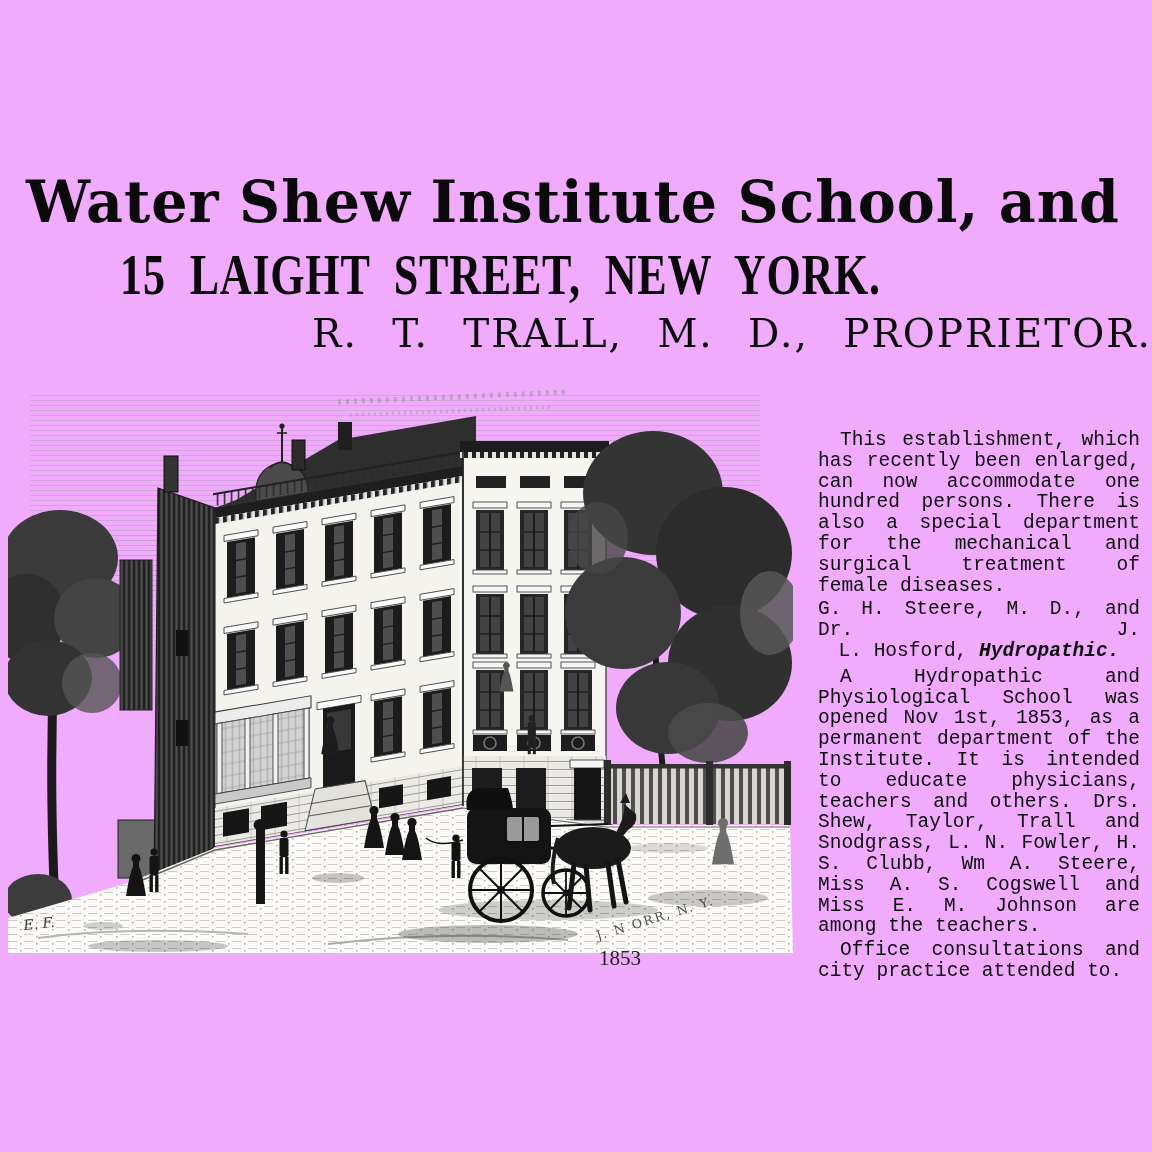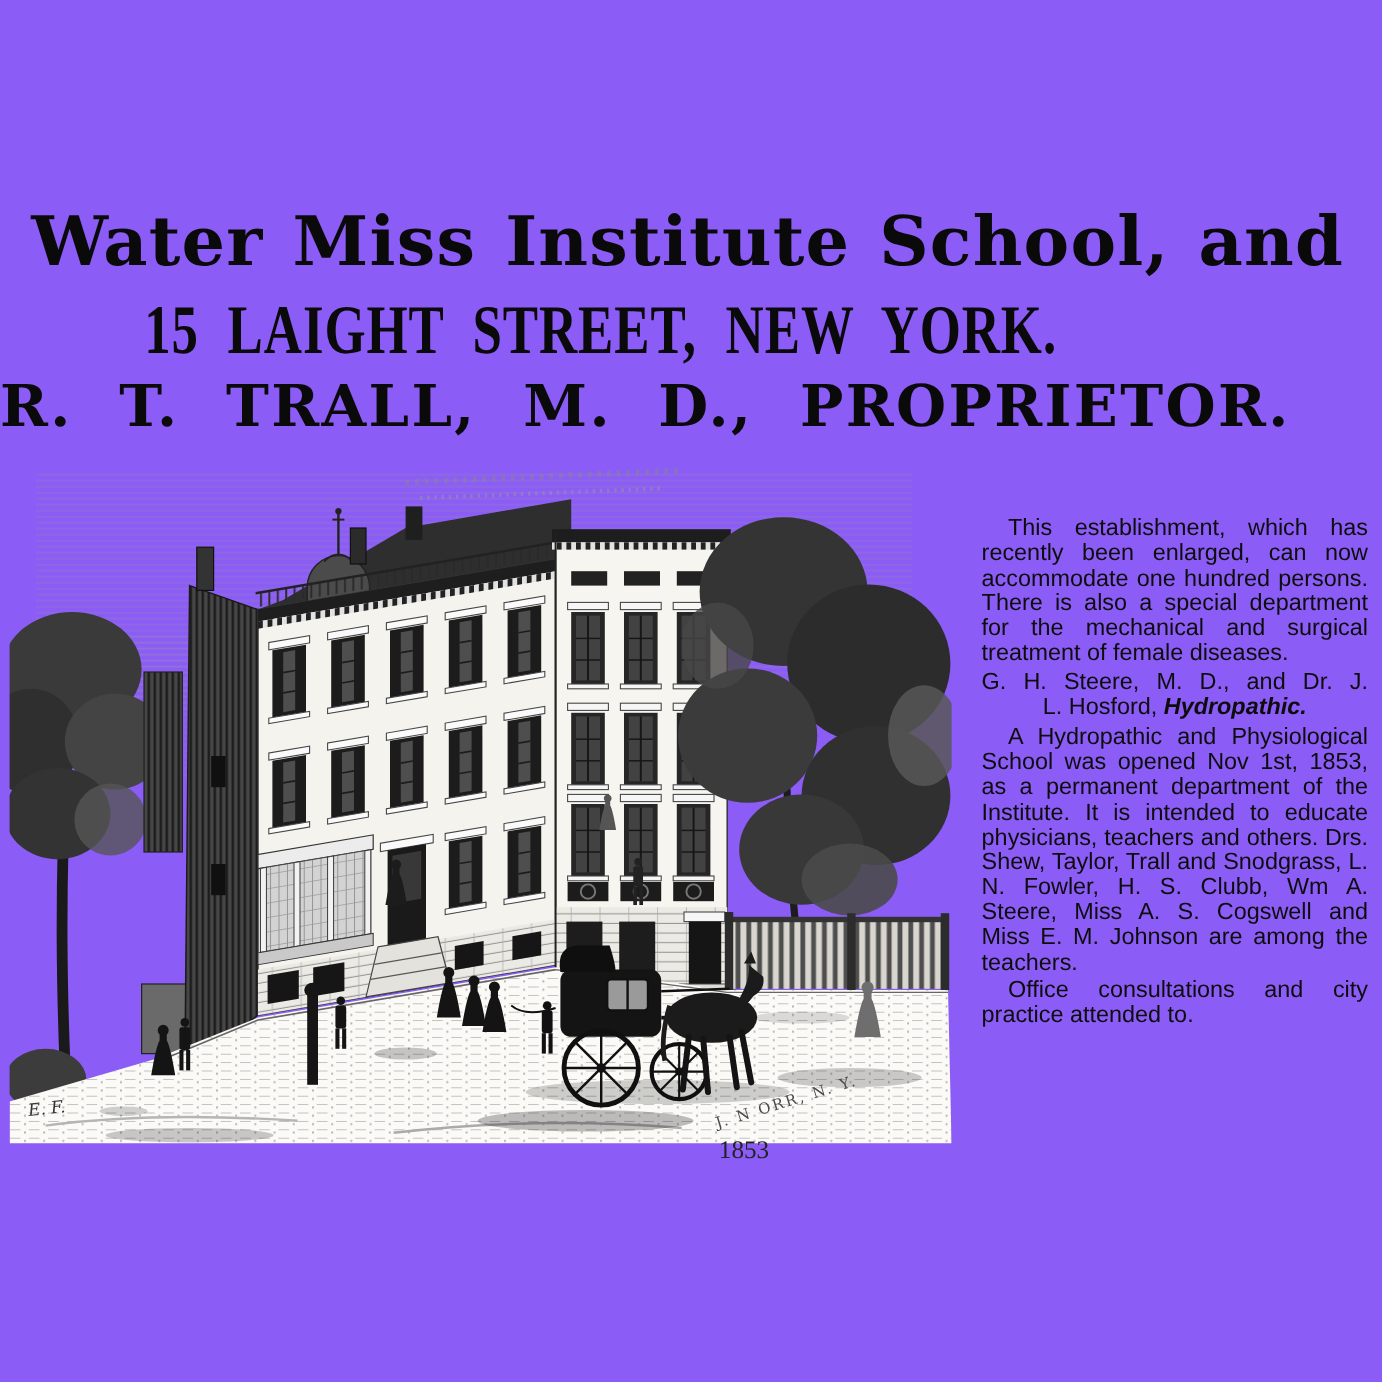--- a/index.html
+++ b/index.html
@@ -1,56 +1,56 @@
 <!DOCTYPE html>
 <html><head>
 <meta charset="utf-8">
 <style>
   html,body{margin:0;padding:0;background:#fff;}
-  .page{position:relative;width:1152px;height:1152px;background:#8b5cf6;overflow:hidden;
+  .page{position:relative;width:1152px;height:1152px;background:#f0abfc;overflow:hidden;
         font-family:"DejaVu Serif",serif;color:#111;}
 
   
   .title-line{position:absolute;left:26px;right:32px;top:168px;
       display:flex;justify-content:space-between;align-items:baseline;
       font-family:"DejaVu Serif",serif;font-weight:bold;font-size:57px;
       letter-spacing:1px;color:#0a0a0a;white-space:nowrap;}
   .address-line{position:absolute;top:241px;left:0;width:100%;}
   .address-line span{display:inline-block;transform:scaleX(.76);transform-origin:center;
       font-family:"Liberation Serif",serif;font-weight:bold;font-size:58px;
       letter-spacing:1px;word-spacing:16px;color:#0a0a0a;white-space:nowrap;}
-  .proprietor-line{position:absolute;top:311px;left:0;width:100%;text-align:left;
-      font-family:"DejaVu Serif",serif;font-weight:bold;font-size:48px;
+  .proprietor-line{position:absolute;top:311px;left:0;width:100%;text-align:right;
+      font-family:"DejaVu Serif",serif;font-weight:normal;font-size:39px;
       letter-spacing:2px;word-spacing:20px;color:#0a0a0a;white-space:nowrap;}
 
   
   .engraving{position:absolute;left:8px;top:378px;width:785px;height:575px;}
   .caption-1853{position:absolute;left:560px;top:946px;width:120px;text-align:center;
       font-family:Liberation Serif, serif;font-size:21px;color:#222;}
 
   
   .column{position:absolute;left:818px;top:430px;width:322px;
-      font-family:Liberation Sans, sans-serif;font-size:19.5px;line-height:20.8px;
+      font-family:Liberation Mono, monospace;font-size:19.5px;line-height:20.8px;
       text-align:justify;color:#0d0d0d;}
   .column p{margin:0;}
   .column p + *{margin-top:3px;}
   .indent{text-indent:22px;}
   .assist{margin-top:5px;margin-bottom:5px;}
   .assist .l1{text-align:justify;text-align-last:justify;}
   .assist .l2{text-align:center;}
   .assist .it{font-style:italic;font-weight:bold;}
 </style>
 </head>
 <body>
 
 <div class="page">
 
   <div class="title-line">
       <span>Water</span>
-      <span>Miss</span>
+      <span>Shew</span>
       <span>Institute</span>
       <span>School,</span>
       <span>and</span>
     </div>
   <div class="address-line">
     <span>15 LAIGHT STREET, NEW YORK.</span>
   </div>
   <div class="proprietor-line">R. T. TRALL, M. D., PROPRIETOR.</div>
 
   <svg class="engraving" viewBox="0 0 785 575" xmlns="http://www.w3.org/2000/svg">

